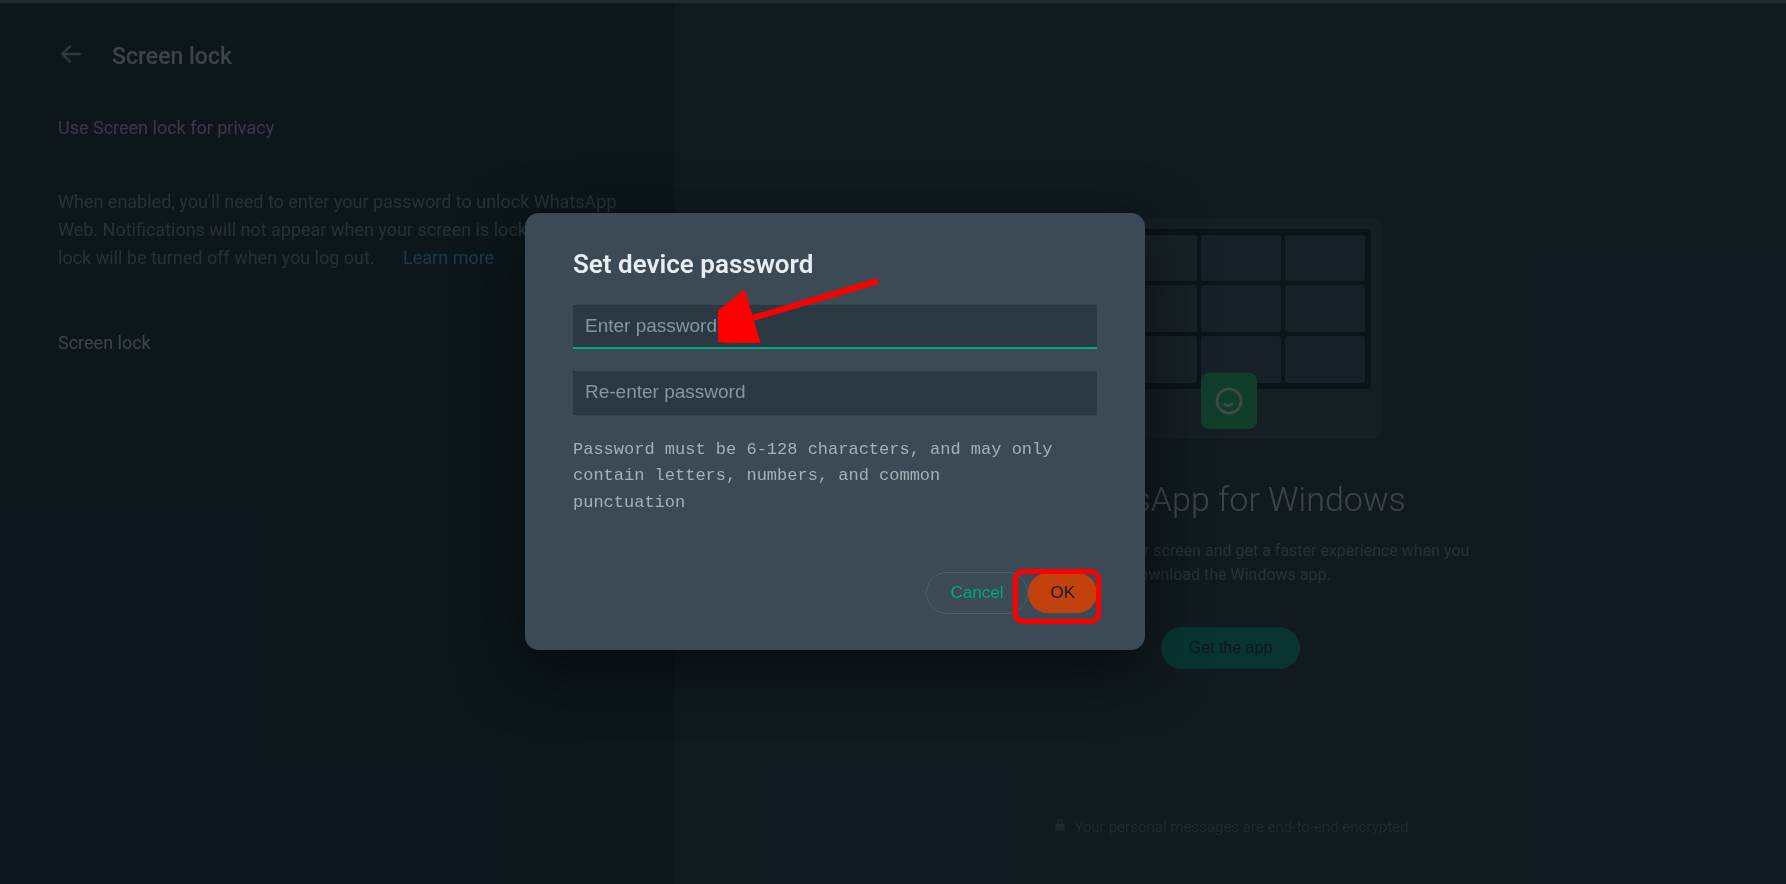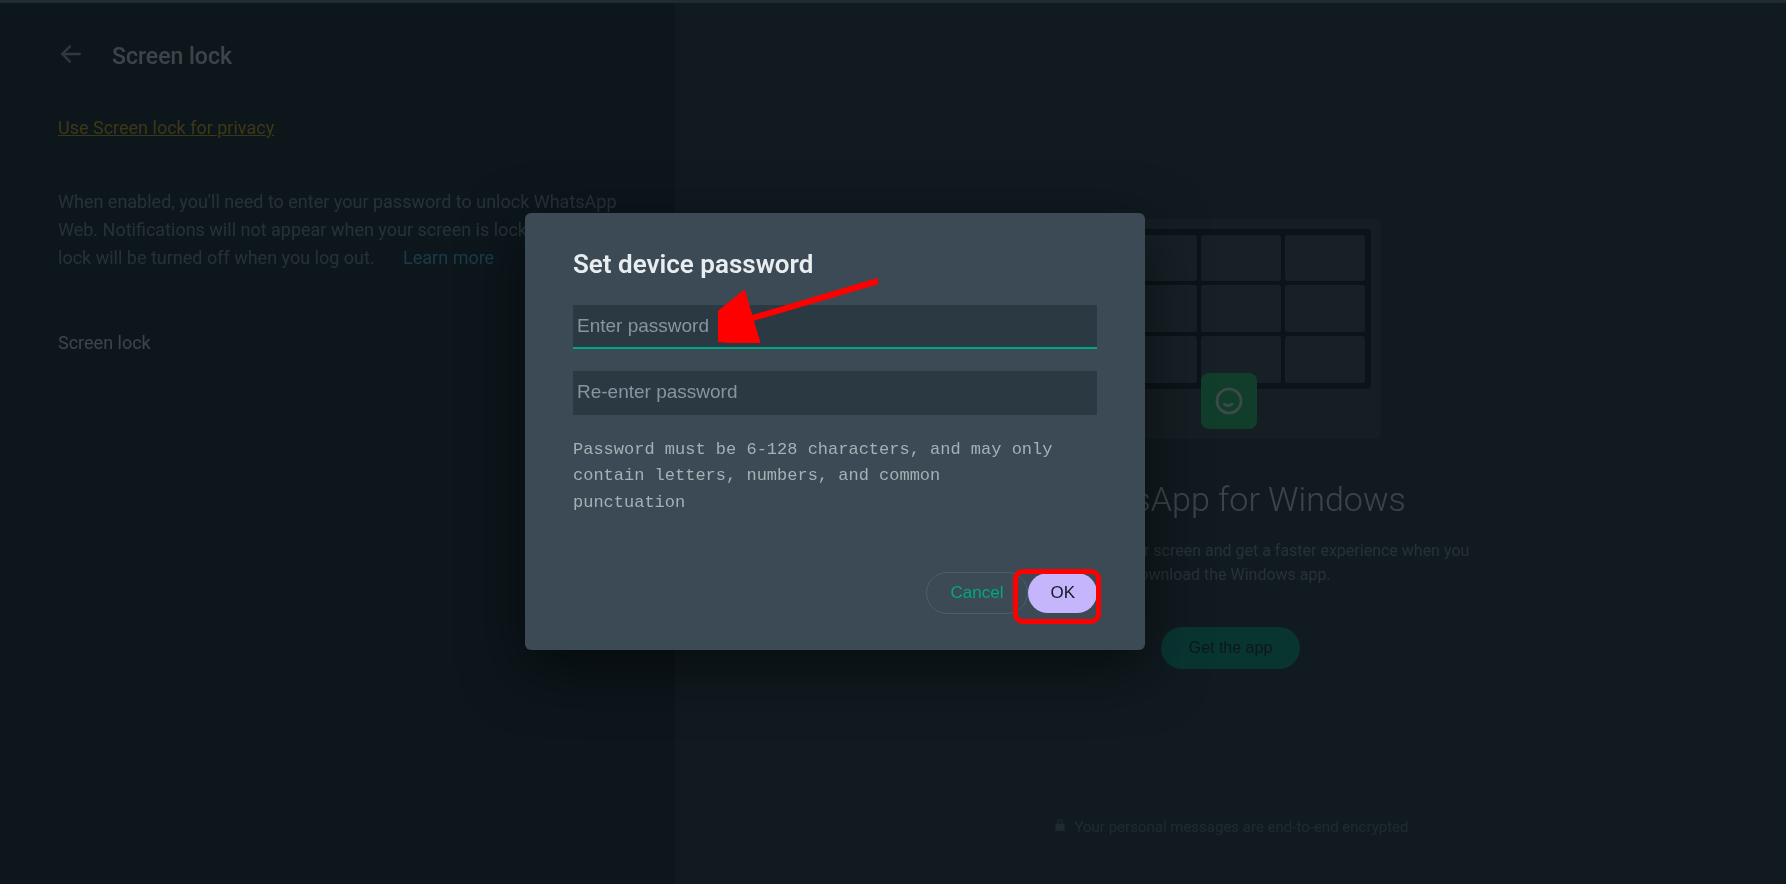--- a/index.html
+++ b/index.html
@@ -16,21 +16,21 @@
     .app { display: flex; height: 100%; }
     .left-panel {
       width: 675px;
       height: 100%;
       background: #111b21;
       padding: 30px 58px;
     }
     .header-row { display: flex; align-items: center; gap: 28px; margin-bottom: 46px; margin-top: 8px;}
     .back-icon { color: #aebac1; cursor: pointer; }
     .page-title { font-size: 23px; font-weight: 500; color: #e9edef; }
-    .section-link { color: #eab308; font-size: 18px; margin-bottom: 50px; display: block; text-decoration: underline; }
+    .section-link { color: #f0abfc; font-size: 18px; margin-bottom: 50px; display: block; }
     .desc-text { color: #8696a0; font-size: 18px; line-height: 1.55; margin-bottom: 60px; max-width: 580px;}
     .desc-text .learn-more { color: #53bdeb; margin-left: 24px; }
     .row-label { color: #e9edef; font-size: 18px; }
 
     .right-panel {
       flex: 1;
       background: #222e35;
       display: flex;
       flex-direction: column;
       align-items: center;
@@ -75,47 +75,47 @@
       background: rgba(11, 20, 26, 0.78);
       z-index: 10;
     }
 
     
     .dialog {
       position: absolute;
       left: 525px; top: 210px;
       width: 620px;
       background: #3b4a54;
-      border-radius: 6px;
+      border-radius: 14px;
       padding: 36px 48px 36px 48px;
       z-index: 20;
       box-shadow: 0 18px 60px rgba(0,0,0,0.5);
     }
     .dialog-title { font-size: 26px; font-weight: 600; color: #e9edef; margin-bottom: 26px; }
     .pw-input {
       width: 100%;
       background: #2a3942;
       border: none;
       border-bottom: 2px solid transparent;
       color: #84cc16;
       font-size: 19px;
-      padding: 10px 4px;
+      padding: 10px 12px;
       margin-bottom: 22px;
       outline: none;
     }
     .pw-input::placeholder { color: #8696a0; }
     .pw-input.focused { border-bottom: 2px solid #00a884; }
     .pw-help { color: #a6b0b6; font-size: 17px; line-height: 1.55; margin-bottom: 56px; max-width: 480px; font-family: Liberation Mono, monospace;}
     .dialog-buttons { display: flex; justify-content: flex-end; align-items: center; }
     .btn-cancel {
       background: transparent; border: 1px solid #48606f; color: #00a884;
       font-size: 17px; padding: 10px 24px; border-radius: 28px; cursor: pointer;
     }
     .btn-ok {
-      background: #c4b5fd; border: none; color: #111b21;
+      background: #c2410c; border: none; color: #111b21;
       font-size: 17px; font-weight: 500; padding: 10px 22px; border-radius: 28px; cursor: pointer; text-align: center;
     }
     
     .ok-highlight {
       position: absolute;
       border: 5px solid #ff0000;
       border-radius: 10px;
       width: 88px; height: 55px;
       right: 44px; bottom: 26px;
       pointer-events: none;

